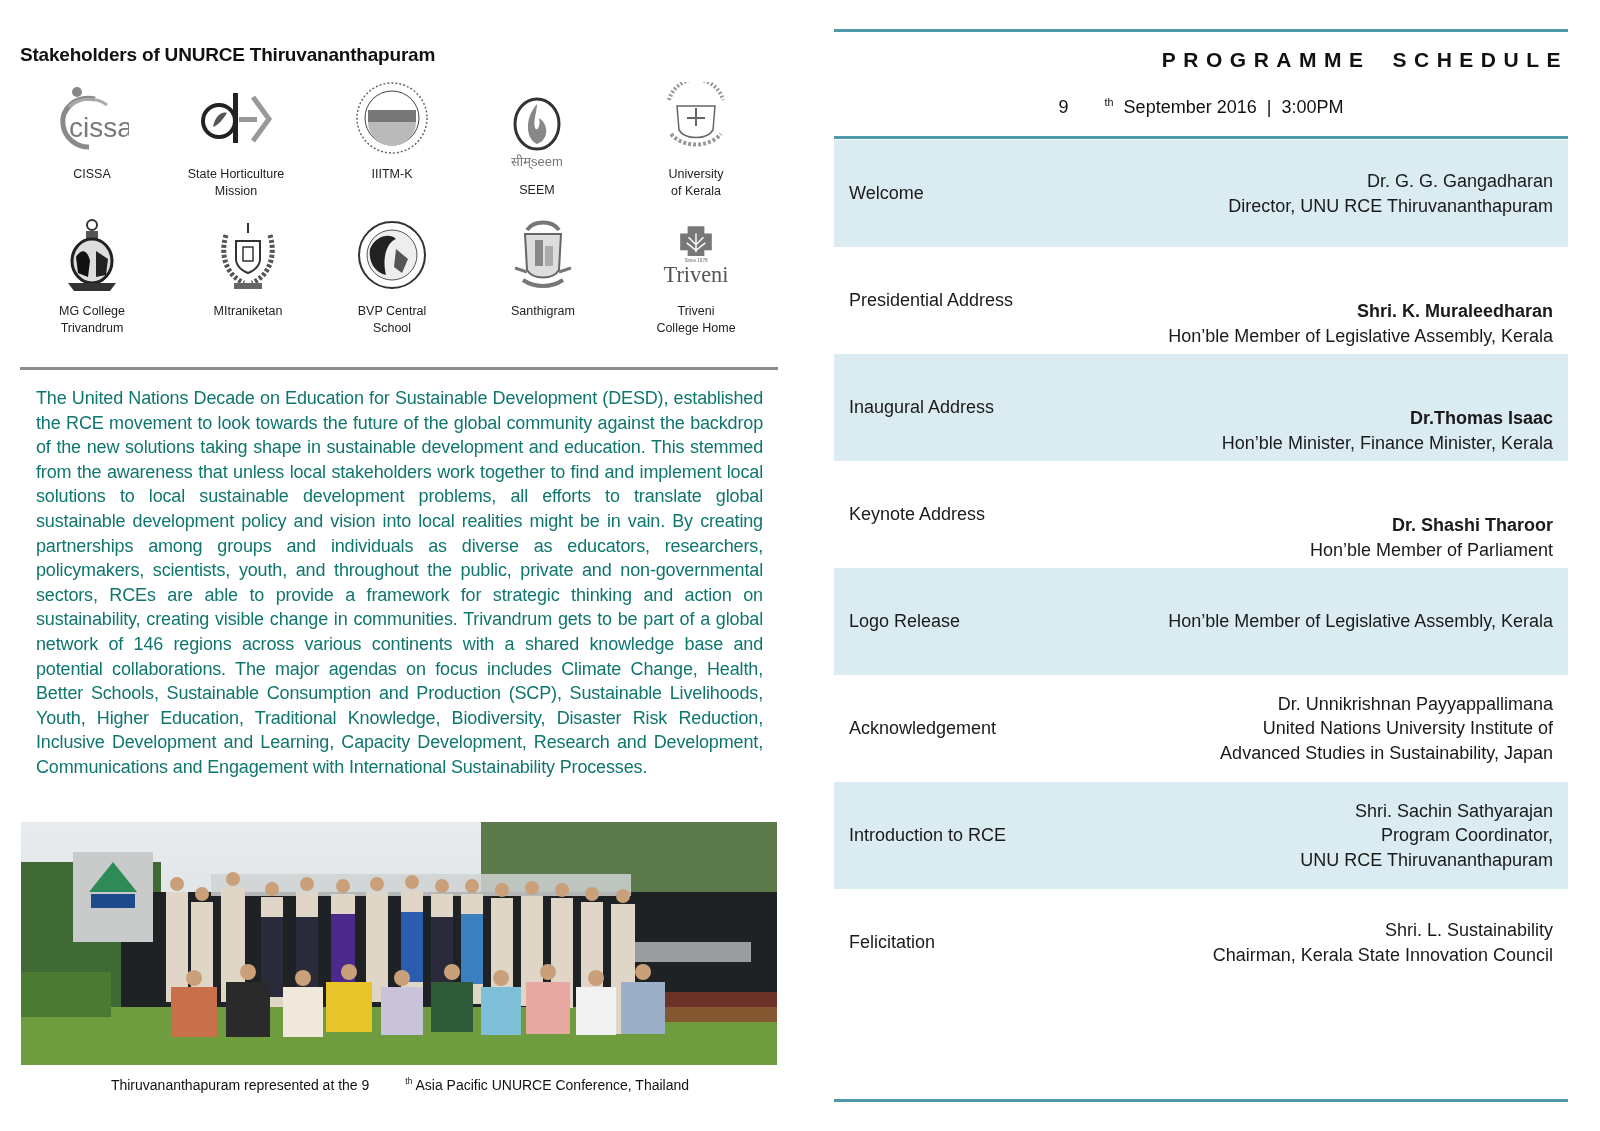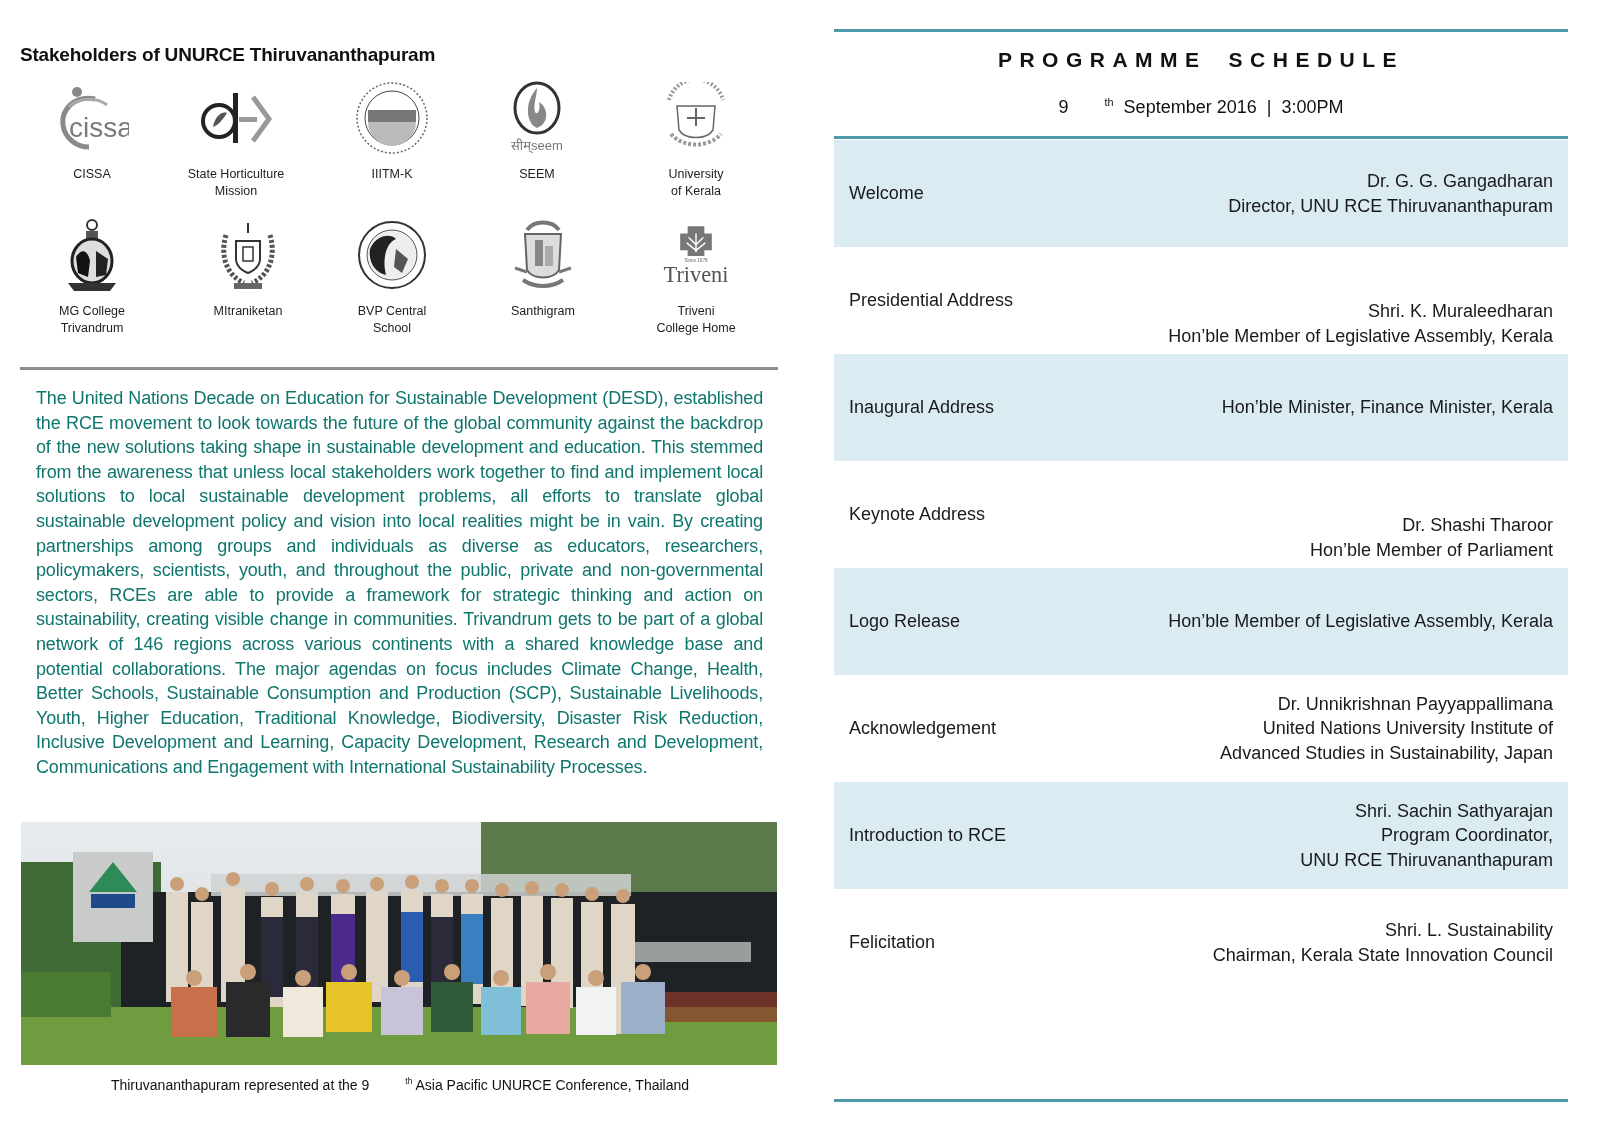--- a/index.html
+++ b/index.html
@@ -16,31 +16,31 @@
 
   .divider-gray { position:absolute; left:20px; top:367px; width:758px; height:3px; background:#8c8c8c; }
 
   .intro { position:absolute; left:36px; top:386px; width:727px; font-size:18px; line-height:24.6px;
            text-align:justify; color:#0f766e; letter-spacing:-0.15px; }
 
   .photo { position:absolute; left:21px; top:822px; width:756px; height:243px; overflow:hidden; background:#7fa657; }
   .photo-caption { position:absolute; left:20px; width:760px; top:1077px; text-align:center; font-size:14px; color:#111; }
   sup { font-size:0.6em; line-height:0;padding-left:36px; }
   .rule-teal { position:absolute; left:834px; width:734px; height:3px; background:#4e9aaa; }
-  .sched-title { position:absolute; left:834px; width:734px; top:48px; text-align:center;
+  .sched-title { position:absolute; left:834px; width:734px; top:48px; text-align:right;
                  font-size:21px; font-weight:bold; letter-spacing:7.5px; color:#111; }
   .sched-title .gap { display:inline-block; width:22px; }
   .sched-date { position:absolute; left:834px; width:734px; top:97px; text-align:center; font-size:18px; color:#111; }
 
   .rows { position:absolute; left:834px; top:140px; width:734px; }
   .row { height:107px; display:flex; align-items:center; justify-content:space-between; padding:0 15px 0 15px; box-sizing:border-box; }
   .row.shade { background:#daebf2; }
   .row .event { font-size:18px; color:#1a1a1a; flex:0 0 auto; }
   .row .who { text-align:right; font-size:18px; line-height:24.5px; color:#1a1a1a; }
-  .row .who .name.bold { font-weight:normal;margin-top:46px; }
+  .row .who .name.bold { font-weight:bold;margin-top:46px; }
 </style>
 </head>
 <body>
 
 <div class="stake-title">Stakeholders of  UNURCE Thiruvananthapuram</div>
 
 <div class="logo-grid">
 
   <div class="logo-cell" style="left:-3px;top:0">
     <div class="logo-box">
@@ -79,21 +79,21 @@
         <circle cx="38" cy="38" r="27" stroke="#444" stroke-width="1" fill="none"></circle>
         <rect x="14" y="30" width="48" height="12" fill="#777"></rect>
         <path d="M14 42 H62 A24 24 0 0 1 14 42 Z" fill="#bbb"></path>
       </svg>
     </div>
     <div class="logo-label">
       <div>IIITM-K</div>
     </div>
   </div>
 
-  <div class="logo-cell" style="left:442px;top:0">
+  <div class="logo-cell" style="left:442px;top:16px">
     <div class="logo-box">
       <svg width="64" height="76" viewBox="0 0 64 76">
         <ellipse cx="32" cy="28" rx="22" ry="25" stroke="#333" stroke-width="3" fill="none"></ellipse>
         <path d="M32 8 C18 24 22 44 32 48 C44 44 44 28 34 22 C36 30 32 36 30 32 C28 24 32 16 32 8 Z" fill="#888"></path>
         <text x="6" y="70" font-family="Liberation Sans, sans-serif" font-size="13" fill="#777">सीम्seem</text>
       </svg>
     </div>
     <div class="logo-label">
       <div>SEEM</div>
     </div>
@@ -308,20 +308,21 @@
   <div class="row">
     <div class="event">Presidential Address</div>
     <div class="who">
       <div class="name bold">Shri. K. Muraleedharan</div>
       <div>Hon’ble Member of Legislative Assembly, Kerala</div>
     </div>
   </div>
   <div class="row shade">
     <div class="event">Inaugural Address</div>
     <div class="who">
+      <div class="name bold">Dr.Thomas Isaac</div>
       <div>Hon’ble Minister, Finance Minister, Kerala</div>
     </div>
   </div>
   <div class="row">
     <div class="event">Keynote Address</div>
     <div class="who">
       <div class="name bold">Dr. Shashi Tharoor</div>
       <div>Hon’ble Member of Parliament</div>
     </div>
   </div>

